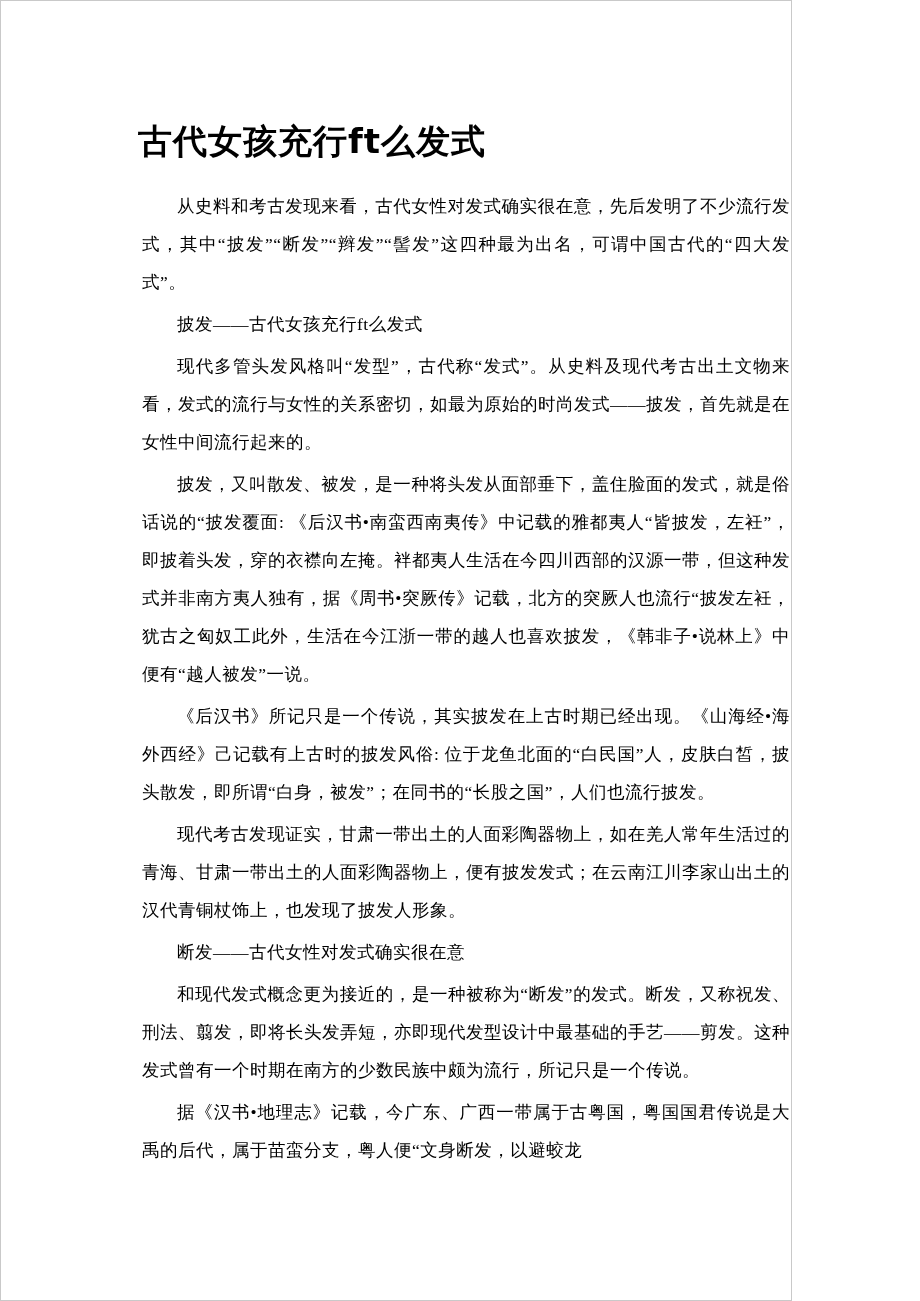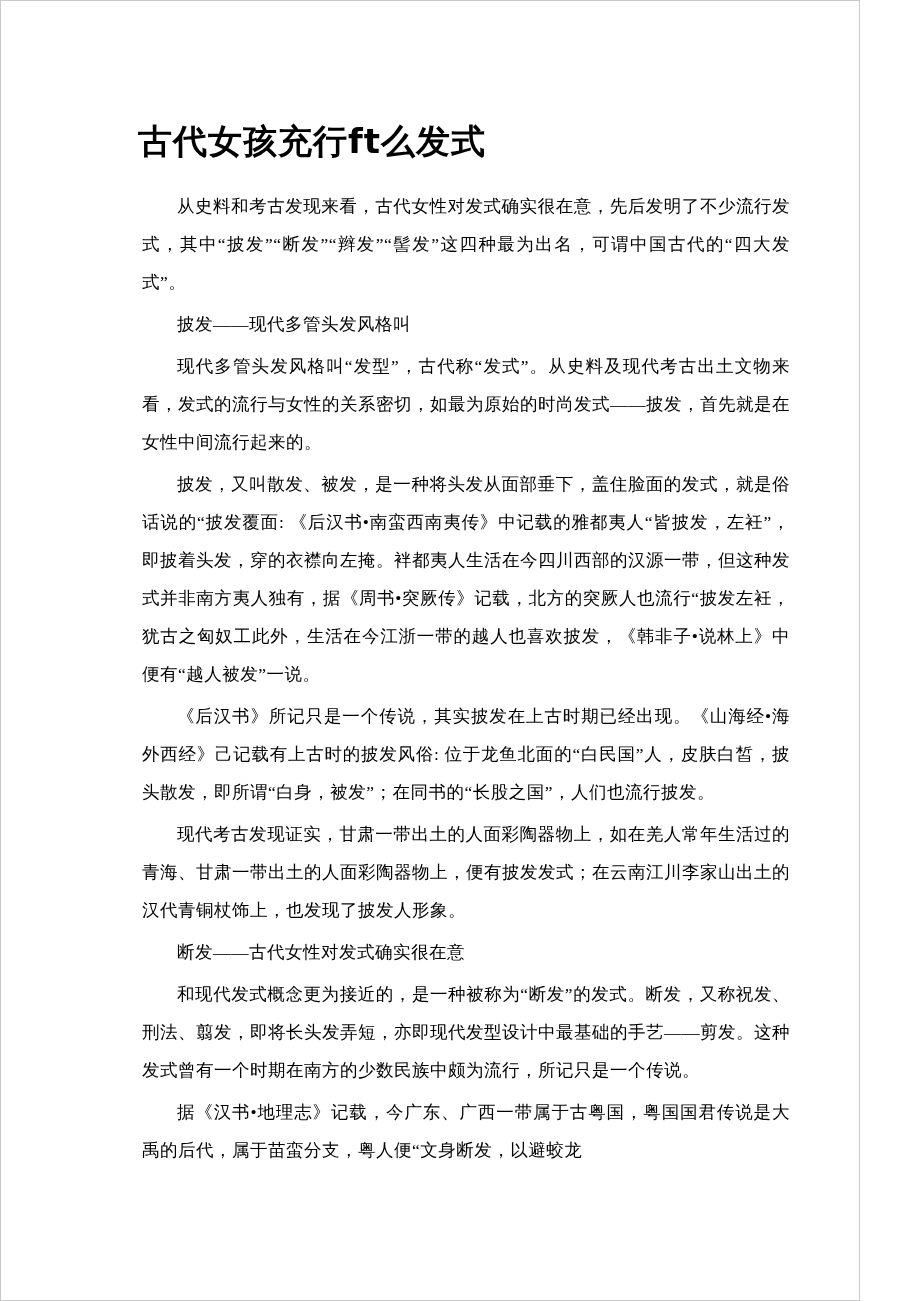--- a/index.html
+++ b/index.html
@@ -2,21 +2,21 @@
 <html><head>
 <meta charset="utf-8">
 <style>
   html, body {
     margin: 0;
     padding: 0;
     background: #ffffff;
   }
   .page {
     position: relative;
-    width: 860px;
+    width: 792px;
     height: 1301px;
     box-sizing: border-box;
     background: #ffffff;
     border: 1px solid #c9c9c9;
     overflow: hidden;
     padding-left: 8px;
   }
   .content {
     position: absolute;
     left: 137px;
@@ -46,21 +46,21 @@
 </style>
 </head>
 <body>
 
 <div class="page">
   <div class="content">
     <h1 class="doc-title">古代女孩充行ft么发式</h1>
 
     <p class="para">从史料和考古发现来看，古代女性对发式确实很在意，先后发明了不少流行发式，其中“披发”“断发”“辫发”“髻发”这四种最为出名，可谓中国古代的“四大发式”。</p>
 
-    <p class="para">披发——现代多管头发风格叫</p>
+    <p class="para">披发——古代女孩充行ft么发式</p>
 
     <p class="para">现代多管头发风格叫“发型”，古代称“发式”。从史料及现代考古出土文物来看，发式的流行与女性的关系密切，如最为原始的时尚发式——披发，首先就是在女性中间流行起来的。</p>
 
     <p class="para">披发，又叫散发、被发，是一种将头发从面部垂下，盖住脸面的发式，就是俗话说的“披发覆面: 《后汉书•南蛮西南夷传》中记载的雅都夷人“皆披发，左衽”，即披着头发，穿的衣襟向左掩。袢都夷人生活在今四川西部的汉源一带，但这种发式并非南方夷人独有，据《周书•突厥传》记载，北方的突厥人也流行“披发左衽，犹古之匈奴工此外，生活在今江浙一带的越人也喜欢披发，《韩非子•说林上》中便有“越人被发”一说。</p>
 
 
     <p class="para">《后汉书》所记只是一个传说，其实披发在上古时期已经出现。《山海经•海外西经》己记载有上古时的披发风俗: 位于龙鱼北面的“白民国”人，皮肤白皙，披头散发，即所谓“白身，被发”；在同书的“长股之国”，人们也流行披发。</p>
 
     <p class="para">现代考古发现证实，甘肃一带出土的人面彩陶器物上，如在羌人常年生活过的青海、甘肃一带出土的人面彩陶器物上，便有披发发式；在云南江川李家山出土的汉代青铜杖饰上，也发现了披发人形象。</p>
 

